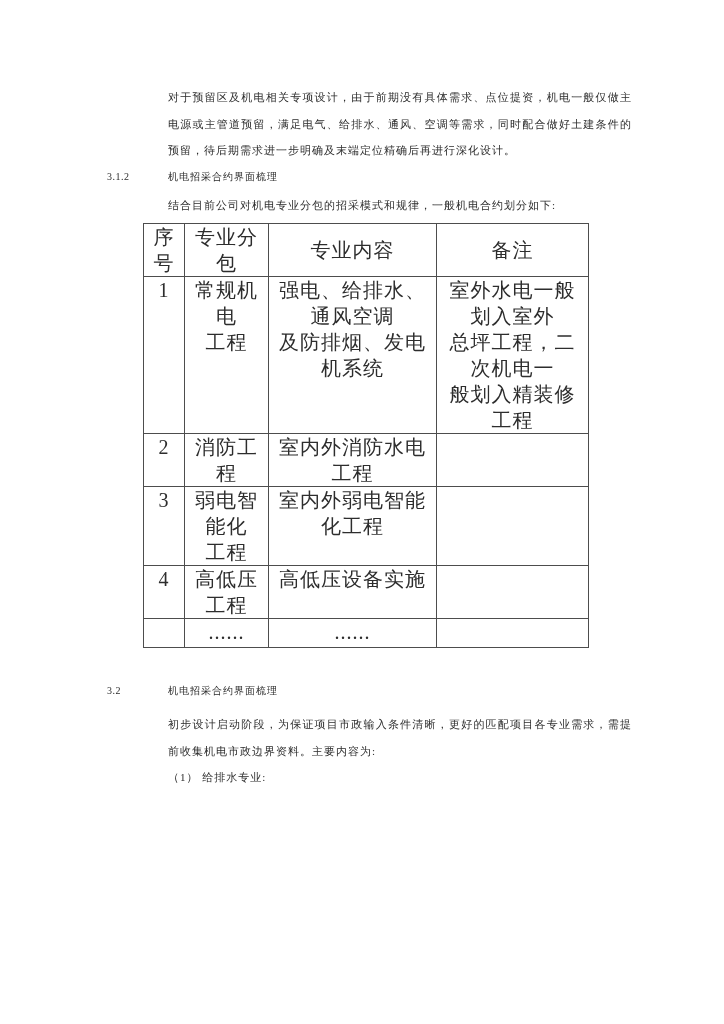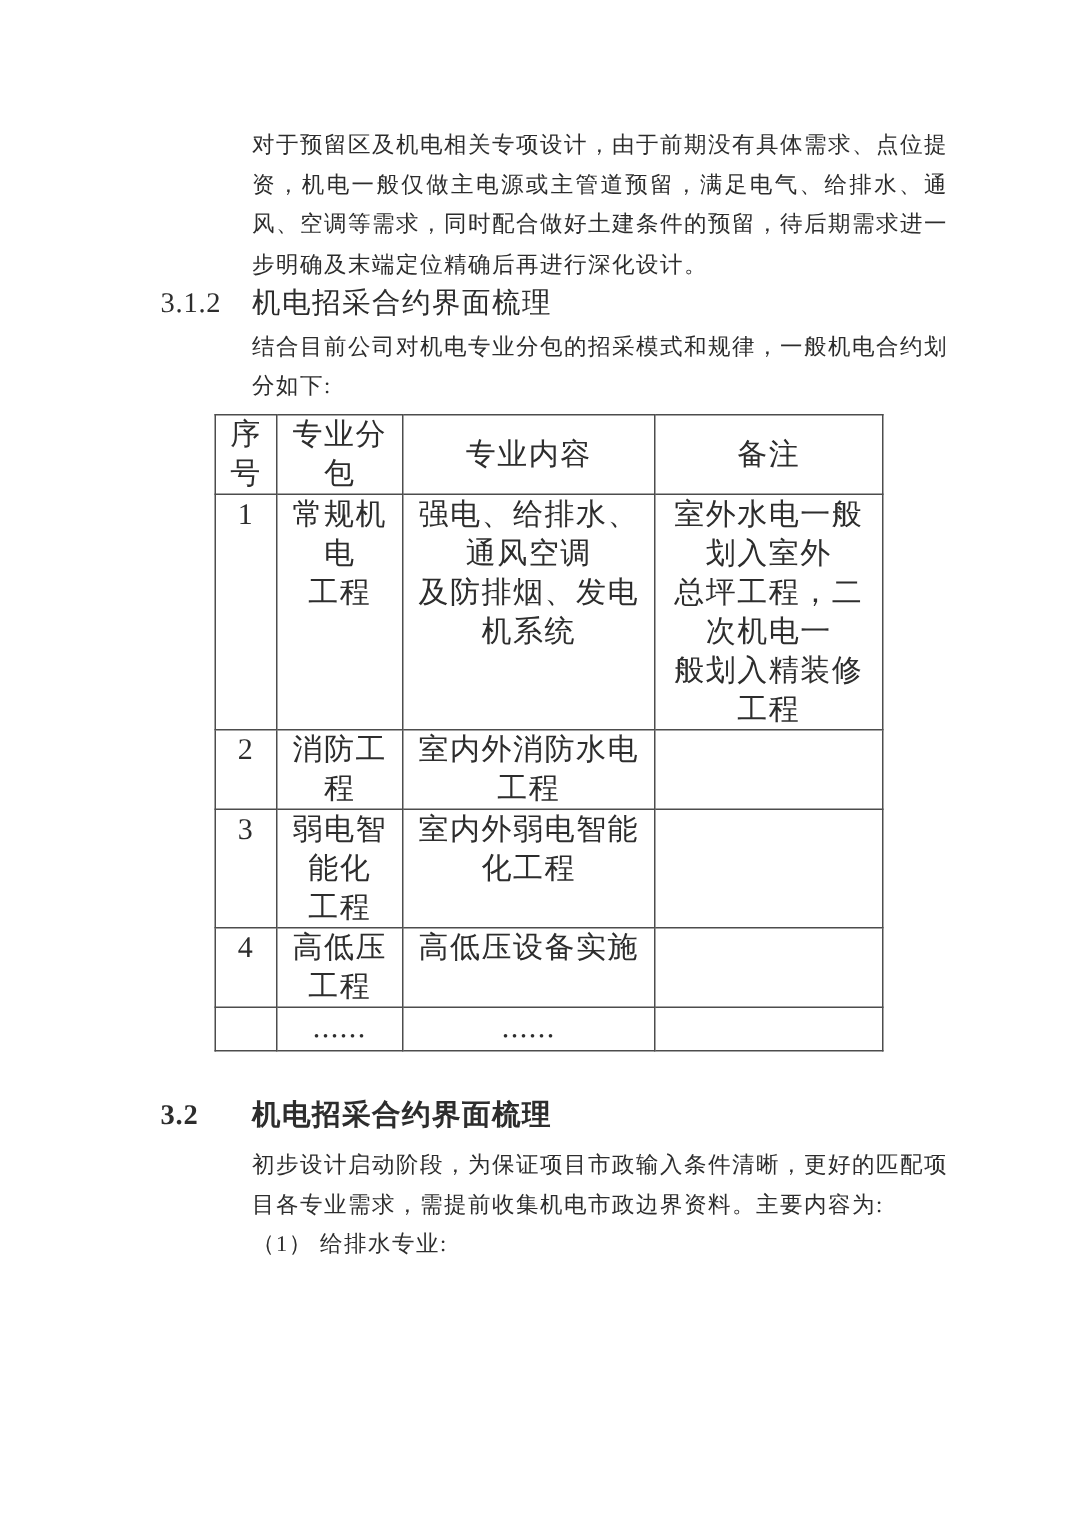--- a/index.html
+++ b/index.html
@@ -14,48 +14,48 @@
     margin: 0 auto;
     background: #ffffff;
     box-sizing: border-box;
     padding-top: 84px;
     font-family: "Liberation Serif", "DejaVu Serif", serif;
     color: #2d2d2d;
     overflow: hidden;
   }
   .body-text {
     margin: 0 92px 0 168px;
-    font-size: 15px;
+    font-size: 11px;
     line-height: 26.5px;
     letter-spacing: 1px;
     text-align: justify;
   }
   .para-intro      { margin-bottom: 0; }
   .para-epc        { margin-bottom: 0; }
   .para-tableintro { margin-bottom: 4px; }
   .para-refine     { margin-bottom: 0; }
   .para-regional   { margin-bottom: 4px; }
   .para-input      { margin-bottom: 0; }
   .item-line       { margin-bottom: 0; text-align: left; }
 
   .heading {
     position: relative;
     margin: 0 92px 0 168px;
-    font-size: 19px;
+    font-size: 10px;
     line-height: 26.5px;
     letter-spacing: 1px;
   }
   .heading .sec-num {
     position: absolute;
     left: -61px;
     top: 0;
     letter-spacing: 0.5px;
   }
   .h-312 { margin-bottom: 2px; }
-  .h-32  { margin-top: 16px; margin-bottom: 7px; font-weight: bold; }
+  .h-32  { margin-top: 16px; margin-bottom: 7px; font-weight: normal; }
   .h-321 { margin-bottom: 0; }
 
   table.contract-table {
     border-collapse: collapse;
     table-layout: fixed;
     margin: 0 0 30px 143px;
     width: 445px;
     margin-bottom: 30px;
   }
   .contract-table th,

